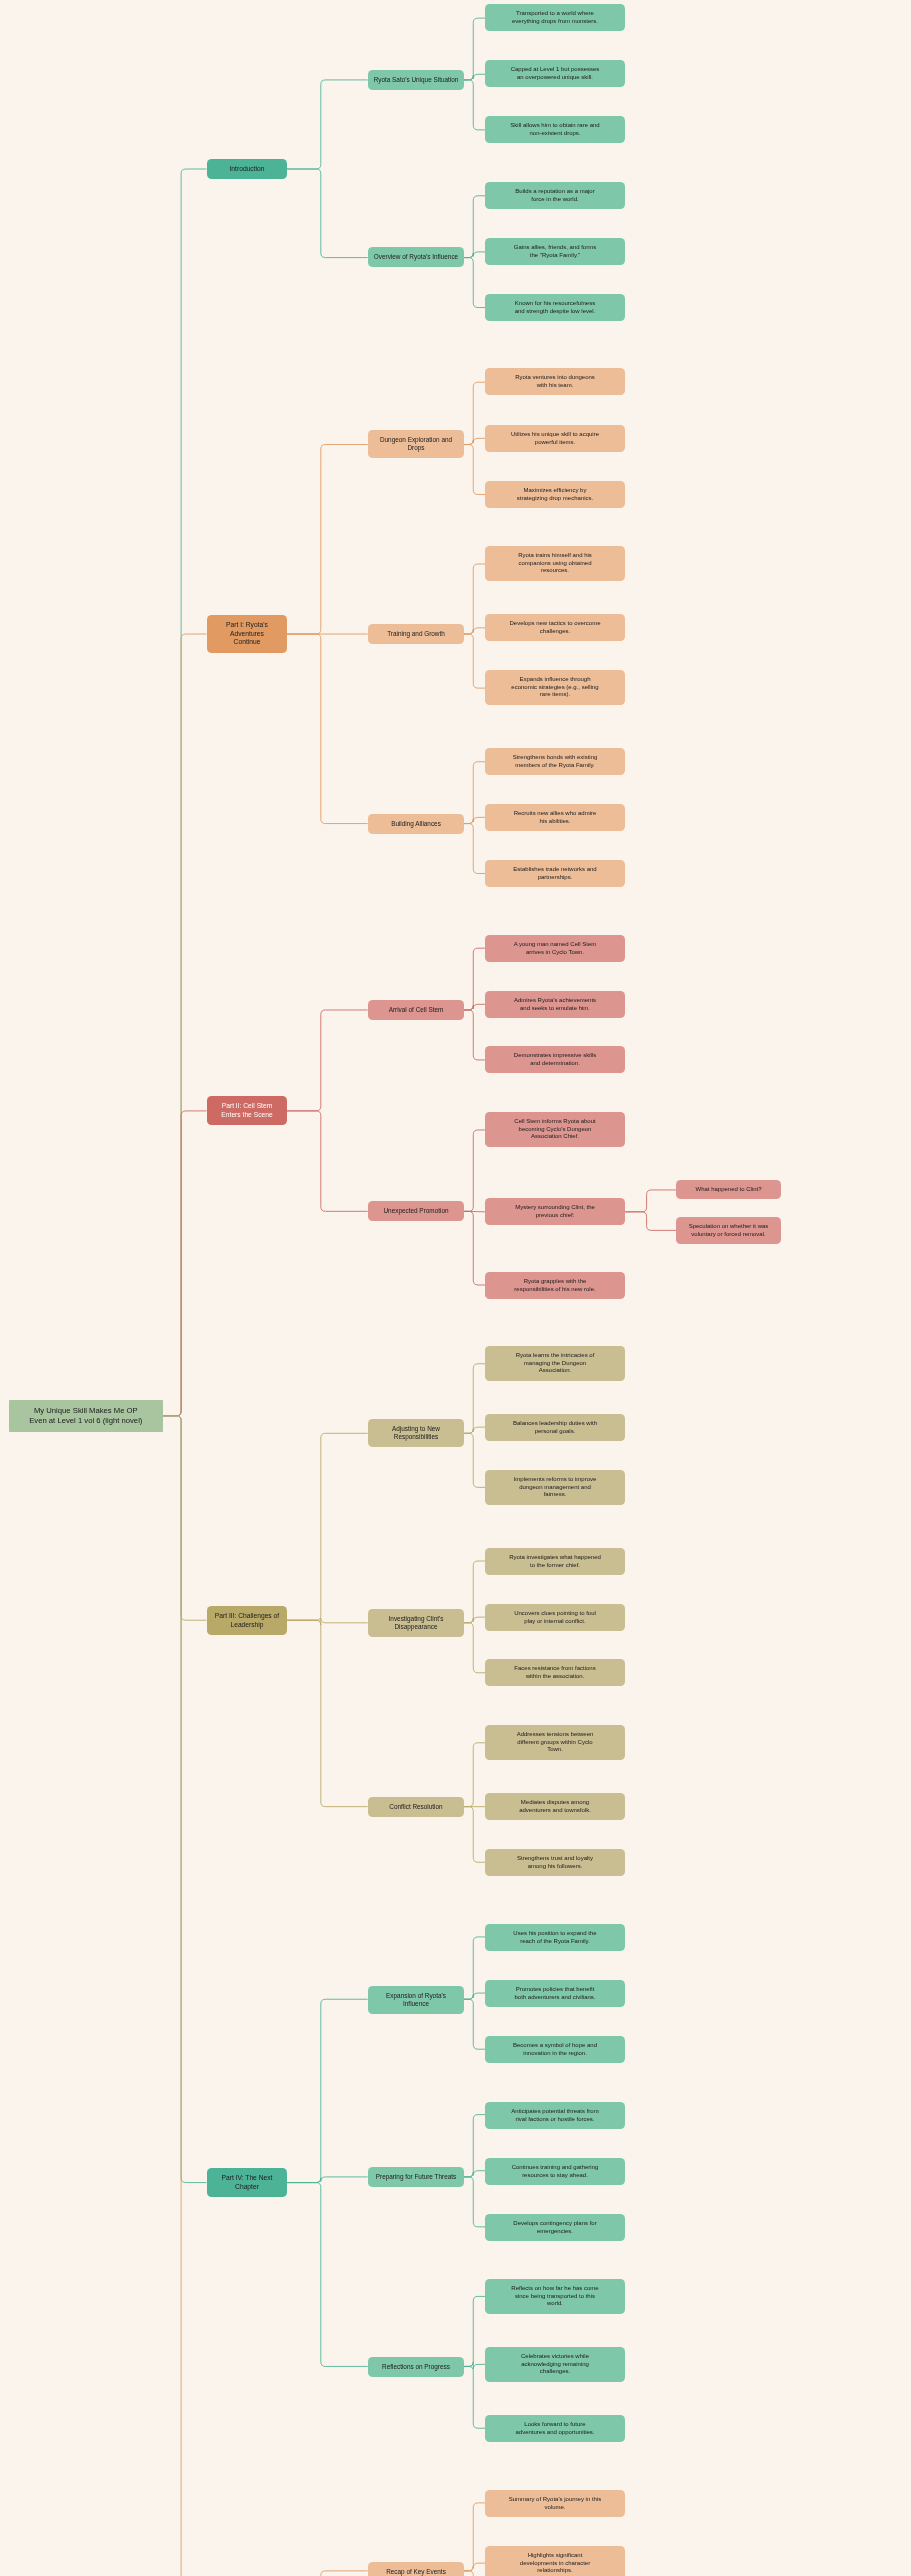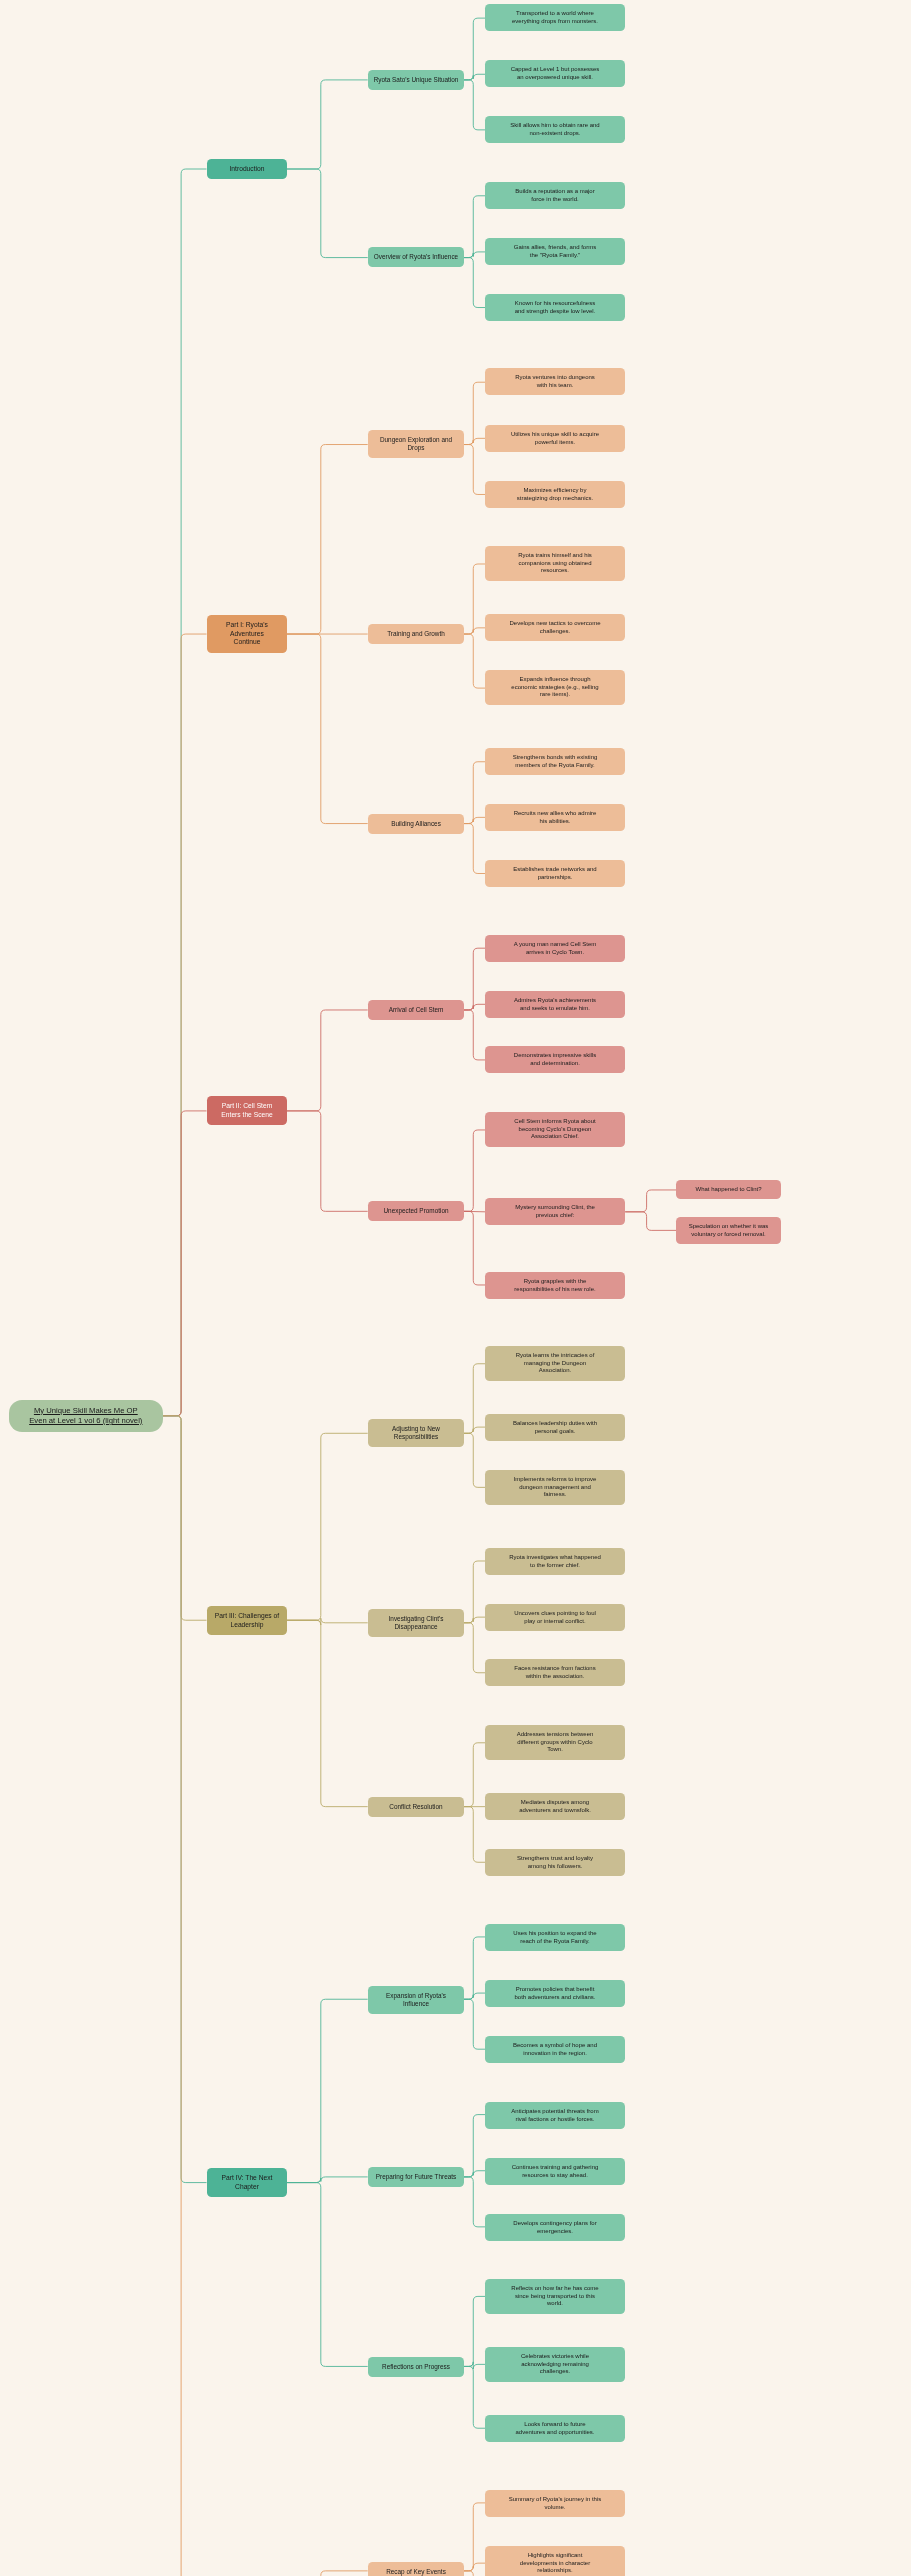--- a/index.html
+++ b/index.html
@@ -35,22 +35,21 @@
     align-items: center;
     justify-content: center;
     text-align: center;
     line-height: 1.32;
     padding: 2.6px 4.6px;
     color: #1b1b1b;
     white-space: pre-line;
   }
   .lvl-root {
     font-size: 7.7px;
-    border-radius: 13px;
-    text-decoration: underline;
+    border-radius: 1px;
   }
   .lvl1 {
     font-size: 6.7px;
   }
   .lvl2 {
     font-size: 6.4px;
   }
   .lvl3 {
     font-size: 6px;
   }

